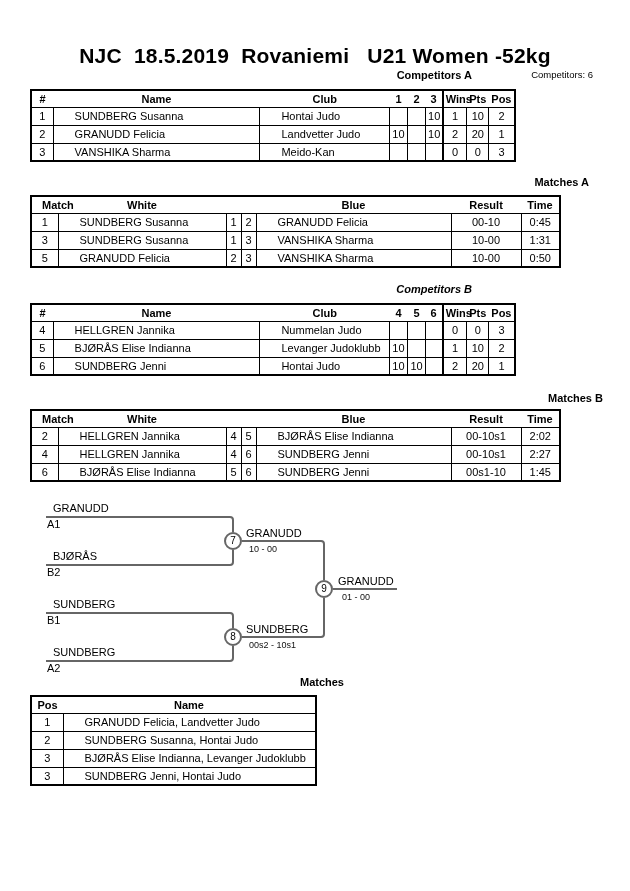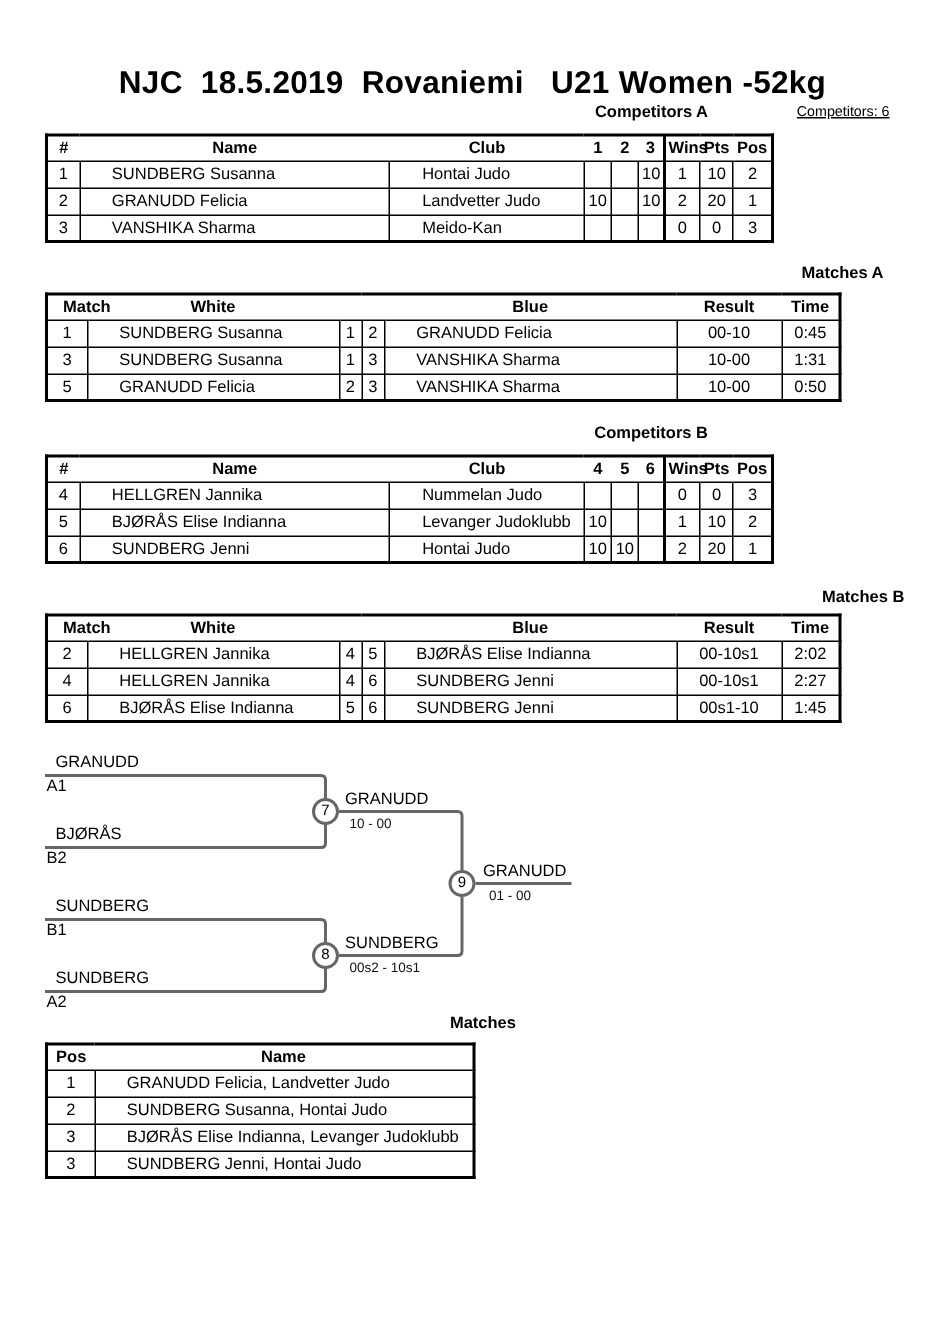--- a/index.html
+++ b/index.html
@@ -6,41 +6,41 @@
   body{
     width:630px;height:891px;position:relative;background:#ffffff;
     font-family:"Liberation Sans", sans-serif;color:#000;overflow:hidden;
   }
   .abs{position:absolute;}
   .page-title{
     left:0;top:44px;width:630px;text-align:center;
     font-size:21px;font-weight:bold;white-space:pre;letter-spacing:0.2px;
   }
   .section-title{font-size:11px;font-weight:bold;text-align:right;white-space:nowrap;}
-  .small-note{font-size:9.5px;white-space:nowrap;text-decoration:underline;}
+  .small-note{font-size:9.5px;white-space:nowrap;}
 
   table.grid{
     position:absolute;border-collapse:collapse;table-layout:fixed;
     border:2px solid #000;font-size:11px;background:#fff;
   }
   table.grid thead tr{height:17px;}
   table.grid tbody tr{height:18px;}
   table.grid th{
     font-weight:bold;border:0 solid #000;border-bottom:1px solid #000;
     padding:0 2px;text-align:center;white-space:nowrap;overflow:visible;
   }
   table.grid td{
     border:1px solid #000;padding:0 2px;text-align:center;
     white-space:nowrap;overflow:hidden;
   }
   table.grid td.L{text-align:left;padding-left:21px;}
   table.grid th.hL{text-align:left;padding-left:10px;}
   table.grid .divL{border-left:2px solid #000 !important;margin-top:48px;}
 
-  .bracket{position:absolute;left:0;top:497px;width:525px;height:185px;}
+  .bracket{position:absolute;left:16px;top:497px;width:525px;height:185px;}
   .bracket svg{position:absolute;left:0;top:0;}
   .blabel{position:absolute;font-size:11px;line-height:13px;white-space:nowrap;}
   .bseed{position:absolute;font-size:11px;line-height:12px;white-space:nowrap;}
   .bscore{position:absolute;font-size:9px;line-height:10px;white-space:nowrap;color:#111;}
   .bcircle{
     position:absolute;width:14px;height:14px;border:2px solid #666;border-radius:50%;
     background:#fff;font-size:10px;line-height:14px;text-align:center;color:#000;
   }
 </style>
 </head>
@@ -158,21 +158,21 @@
       <td class="L">GRANUDD Felicia</td>
       <td>2</td>
       <td>3</td>
       <td class="L">VANSHIKA Sharma</td>
       <td>10-00</td>
       <td>0:50</td>
     </tr>
   </tbody>
 </table>
 
-<div class="abs section-title" style="left:0;top:283px;width:472px;">Competitors B</div>
+<div class="abs section-title" style="left:0;top:283px;width:472px;font-style:italic;">Competitors B</div>
 <table class="grid" style="left:30px;top:303px;width:486px;">
   <colgroup>
     <col style="width:22px">
       <col style="width:206px">
       <col style="width:129px">
     <col style="width:18px">
       <col style="width:18px">
       <col style="width:17px">
     <col style="width:24px">
       <col style="width:22px">

